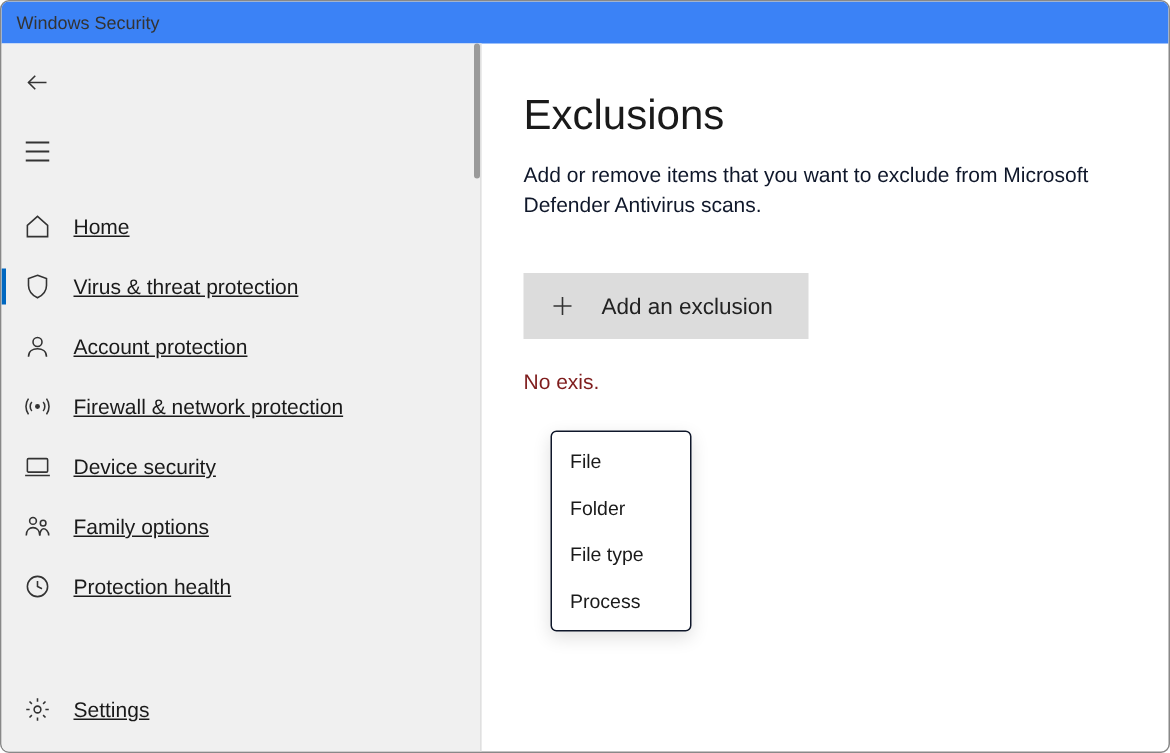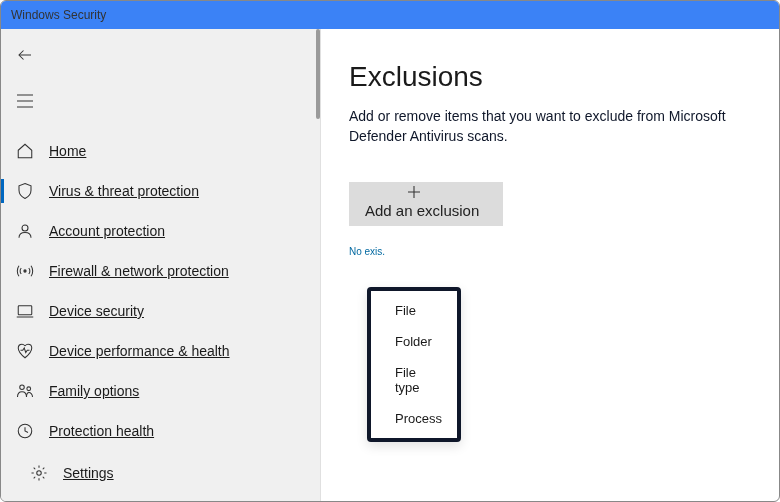--- a/index.html
+++ b/index.html
@@ -66,21 +66,21 @@
     color: #333;
   }
   .nav-item .nav-label { font-size: 14px; color: #1a1a1a; text-decoration: underline; }
   .nav-item.active::before {
     content: "";
     position: absolute; left: 0; top: 8px; bottom: 8px;
     width: 3px; background: #0067c0;
   }
   .settings-block {
     position: absolute;
-    bottom: 8px; left: 0; right: 16px; margin-left: 14px;
+    bottom: 8px; left: 0; right: 16px;
   }
   .content {
     flex: 1;
     padding: 32px 28px 0 28px;
     position: relative;
   }
   h1 {
     font-weight: 500;
     font-size: 28px;
     margin: 0 0 14px 0;
@@ -95,41 +95,40 @@
     margin-top: 36px;
     display: inline-flex;
     align-items: center;
     background: #dcdcdc;
     border: none;
     height: 44px;
     padding: 0 24px 0 16px;
     font-size: 15px;
     cursor: pointer;
     color: #222;
-    flex-direction: column;
   }
   .add-btn .plus {
     width: 20px; height: 20px;
     margin-right: 16px;
     display: flex; align-items: center; justify-content: center;
   }
   .status-text {
     margin-top: 20px;
-    font-size: 10px;
-    color: #0369a1;
+    font-size: 14px;
+    color: #7f1d1d;
   }
   .dropdown {
     position: absolute;
     top: 258px; left: 46px;
     width: 94px;
     background: #fff;
-    border: 4px solid #0f172a;
+    border: 1px solid #0f172a;
     border-radius: 4px;
     box-shadow: 0 4px 12px rgba(0,0,0,0.12);
-    padding: 4px 12px;
+    padding: 4px 0;
   }
   .dropdown-item {
     padding: 8px 12px;
     font-size: 13px;
     cursor: pointer;
   }
   svg { display: block; }
 </style>
 </head>
 <body>
@@ -207,29 +206,20 @@
         <div class="nav-item">
           <span class="nav-icon">
             <svg width="18" height="18" viewBox="0 0 24 24" fill="none" stroke="#333" stroke-width="1.4">
                 <rect x="3" y="5" width="18" height="12" rx="1"></rect>
                 <line x1="1" y1="20" x2="23" y2="20"></line>
               </svg>
           </span>
           <span class="nav-label">Device security</span>
         </div>
 
-        <div class="nav-item">
-          <span class="nav-icon">
-            <svg width="18" height="18" viewBox="0 0 24 24" fill="none" stroke="#333" stroke-width="1.4">
-                <path d="M12 21 C12 21 3 14 3 8 C3 5 5 3 8 3 C10 3 12 5 12 5 C12 5 14 3 16 3 C19 3 21 5 21 8 C21 14 12 21 12 21 Z"></path>
-                <polyline points="6,11 9,11 11,8 13,14 15,11 18,11"></polyline>
-              </svg>
-          </span>
-          <span class="nav-label">Device performance &amp; health</span>
-        </div>
 
         <div class="nav-item">
           <span class="nav-icon">
             <svg width="18" height="18" viewBox="0 0 24 24" fill="none" stroke="#333" stroke-width="1.4">
                 <circle cx="8" cy="7" r="3"></circle>
                 <circle cx="17" cy="9" r="2.5"></circle>
                 <path d="M2 20 C2 15 5 13 8 13 C11 13 14 15 14 20"></path>
                 <path d="M14 20 C14 16 16 14 17.5 14 C19 14 22 16 22 20"></path>
               </svg>
           </span>

